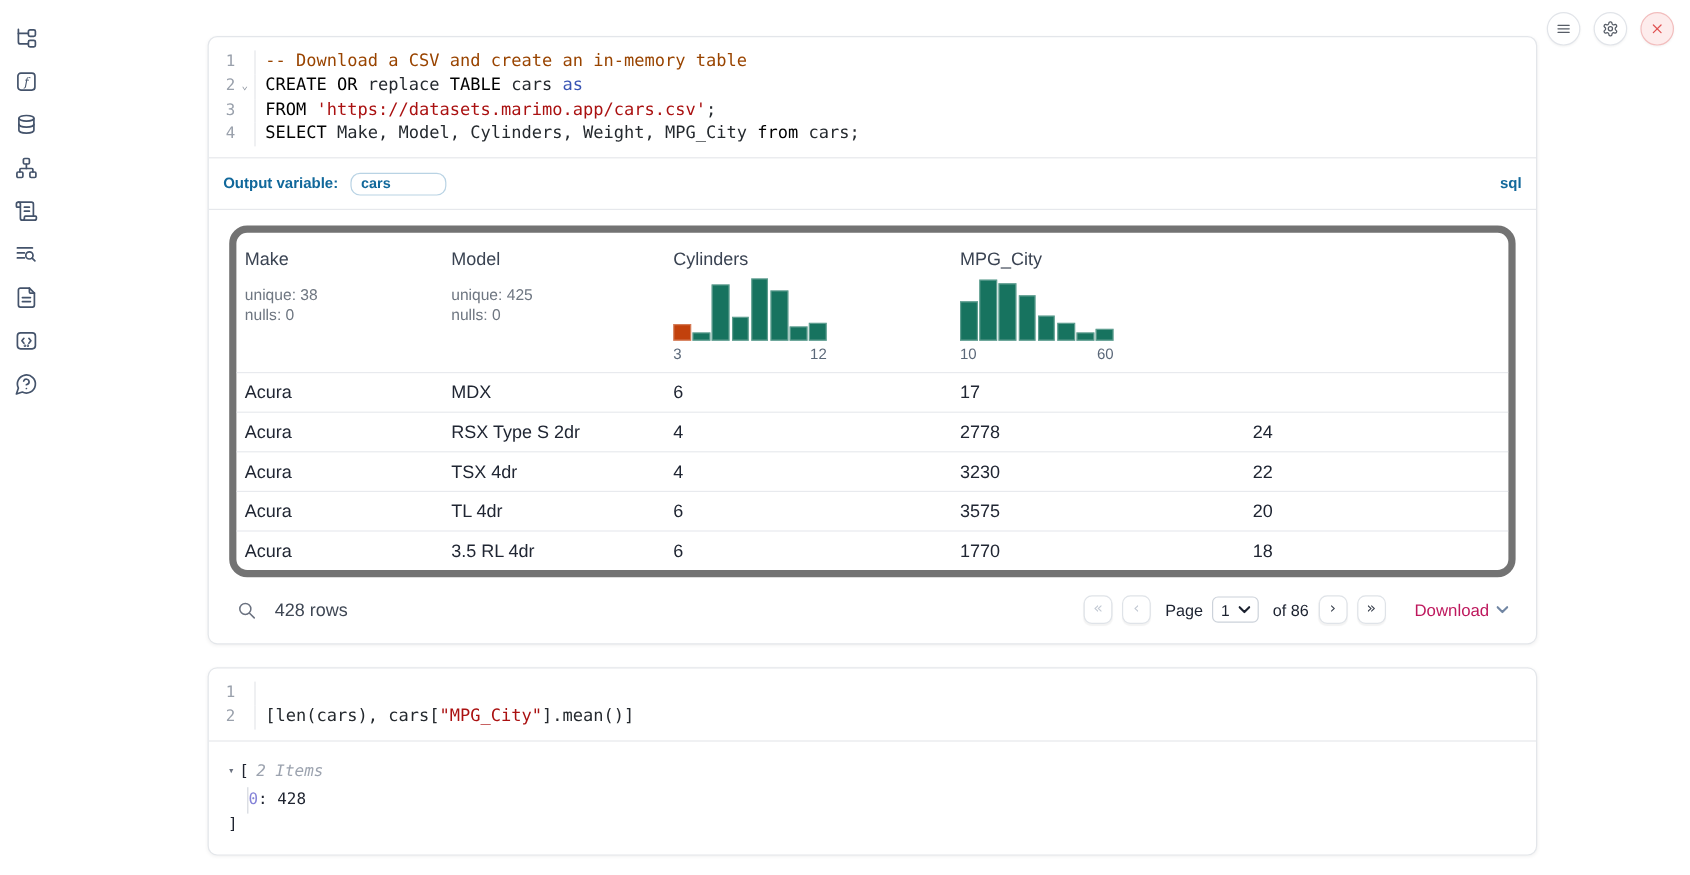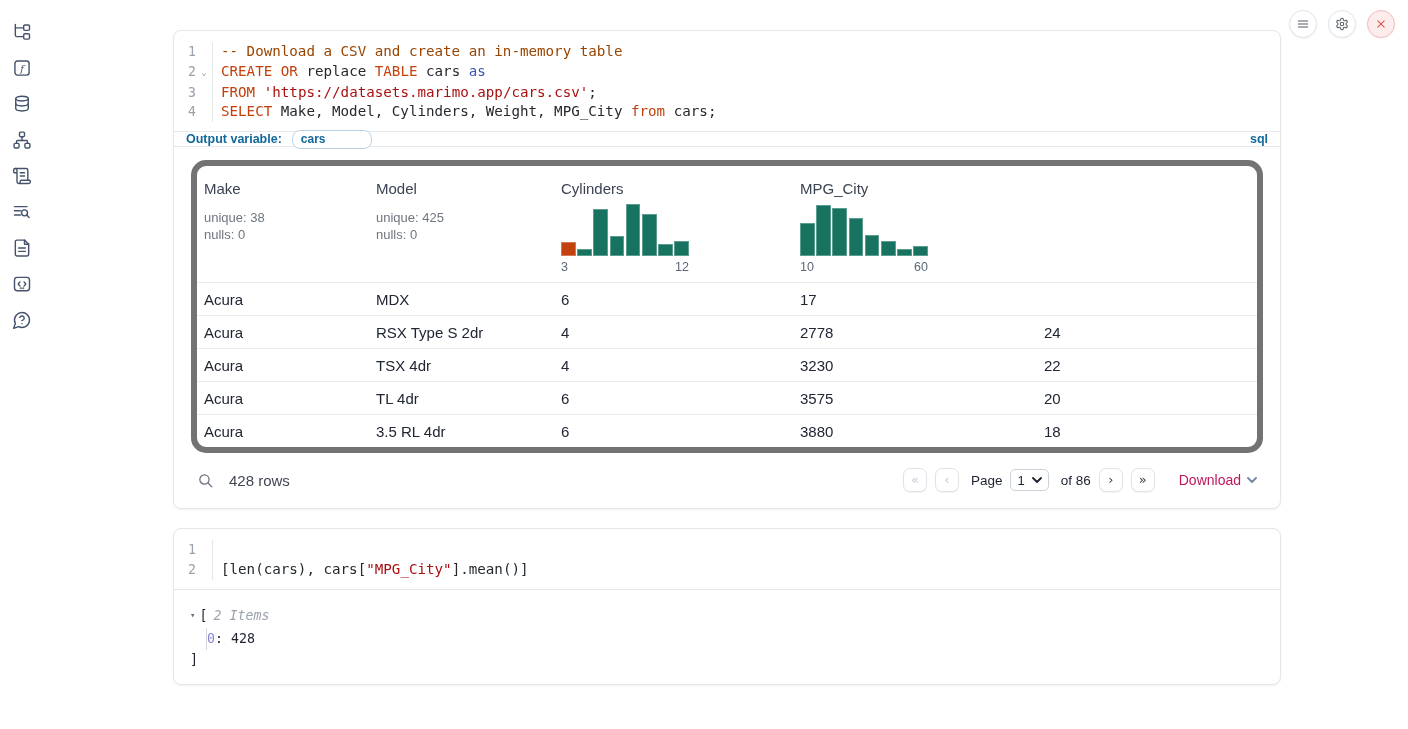--- a/index.html
+++ b/index.html
@@ -22,27 +22,27 @@
   .cell + .cell { margin-top:19px; }
 
   
   .editor { padding:11px 0 9px 0; font-family:"DejaVu Sans Mono","Liberation Mono",monospace; font-size:14.2px; }
   .cm-line { display:flex; line-height:19.7px; white-space:pre; }
   .gutter { flex:0 0 38px; display:flex; color:#9aa1ac; font-size:13.2px; border-right:1px solid #e4e7ea; }
   .ln { flex:0 0 22px; text-align:right; }
   .fold { flex:0 0 16px; text-align:center; font-size:9px; line-height:21px; color:#8d949f; cursor:pointer; }
   .code { padding-left:8px; color:#24292e; }
   .tok-comment { color:#994400; }
-  .tok-kw { color:#c2410c; }
+  .tok-kw { color:#000000; }
   .tok-kw2 { color:#3a55b4; }
   .tok-str { color:#aa1111; }
   .tok-plain { color:#24292e; }
 
   
-  .outvar-row { display:flex; align-items:center; height:16px; padding:0 12px; border-top:1px solid #e6e8ec; border-bottom:1px solid #e6e8ec; color:#11689b; }
+  .outvar-row { display:flex; align-items:center; height:44px; padding:0 12px; border-top:1px solid #e6e8ec; border-bottom:1px solid #e6e8ec; color:#11689b; }
   .outvar-label { font-size:12.5px; font-weight:bold; }
   .outvar-input { margin-left:10px; width:80px; height:19px; border:1px solid #b9d3e4; border-radius:8px; color:#11689b; font-weight:bold; font-size:12px; padding:0 8px; font-family:"Liberation Sans",sans-serif; outline:none; background:#fff; }
   .outvar-spacer { flex:1; }
   .lang-badge { font-size:12.5px; font-weight:bold; }
 
   
   .cell-output { padding:13px 17px 12px 17px; }
   .datatable { border:6px solid #737373; border-radius:15px; overflow:hidden; }
   .dt-grid { display:grid; grid-template-columns:172px 185px 239px 244px 1fr; }
   .col-head { padding:14px 7px 8px 7px; }
@@ -276,21 +276,21 @@
               <div>Acura</div>
               <div>TL 4dr</div>
               <div>6</div>
               <div>3575</div>
               <div>20</div>
             </div>
             <div class="dt-row dt-grid">
               <div>Acura</div>
               <div>3.5 RL 4dr</div>
               <div>6</div>
-              <div>3880</div>
+              <div>1770</div>
               <div>18</div>
             </div>
           </div>
       </div>
 
       <div class="table-footer">
         <button class="search-btn">
           <svg viewBox="0 0 24 24">
               <circle cx="10.5" cy="10.5" r="6.5"></circle>
               <path d="M15.5 15.5 21 21"></path>

